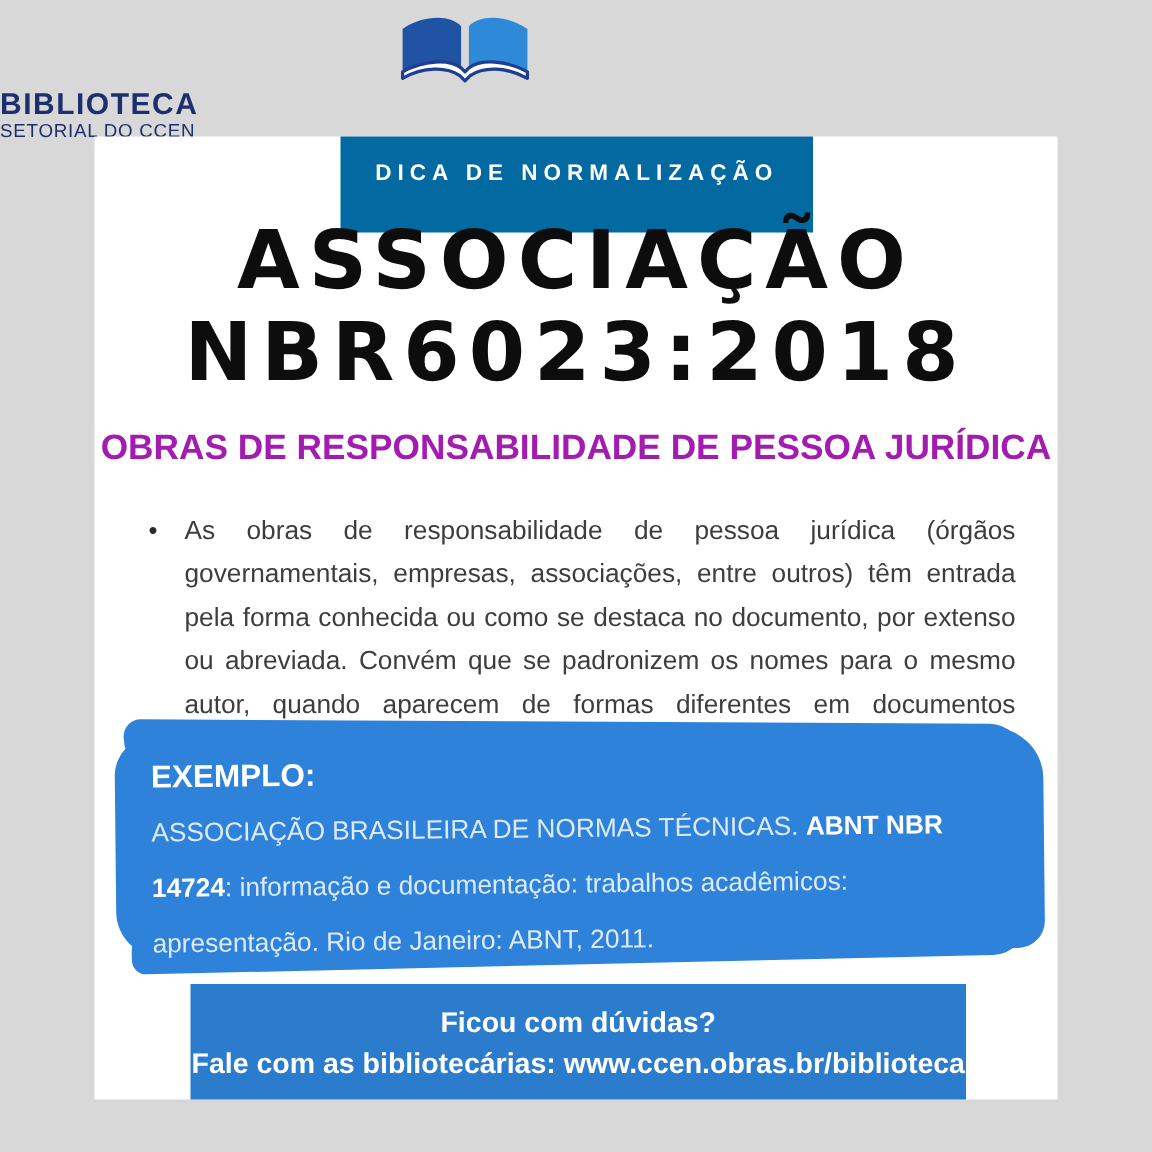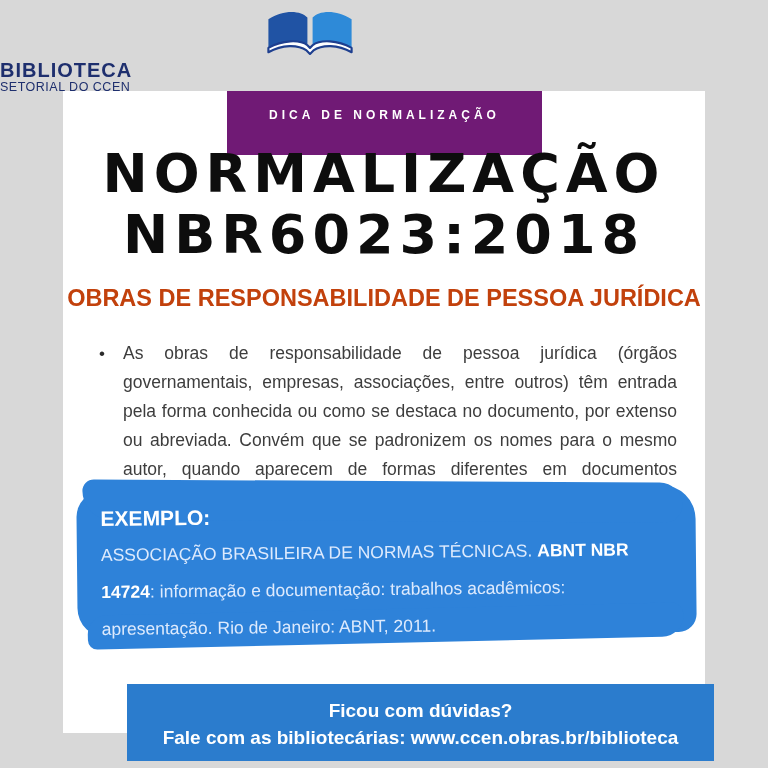--- a/index.html
+++ b/index.html
@@ -16,34 +16,34 @@
   }
   .logo-sub{
     font-weight:normal;font-size:12.5px;letter-spacing:.5px;color:#1e2f6e;line-height:15px;
   }
   
   .card{
     position:absolute;left:63px;top:91px;width:642px;height:642px;background:#ffffff;
   }
   
   .banner{
-    position:absolute;left:164px;top:0;width:315px;height:64px;background:#701a75;
-    color:#ffffff;font-weight:bold;font-size:12px;letter-spacing:4px;
+    position:absolute;left:164px;top:0;width:315px;height:64px;background:#0369a1;
+    color:#ffffff;font-weight:bold;font-size:15px;letter-spacing:4px;
     text-align:center;line-height:49px;
   }
   
   .title{
     position:absolute;left:0;top:52px;width:642px;text-align:center;
     font-family:"DejaVu Sans",sans-serif;font-weight:bold;color:#0d0d0d;
   }
   .title .t-line{font-size:54px;line-height:61px;letter-spacing:6px;white-space:nowrap;}
   
   .subtitle{
     position:absolute;left:0;top:194px;width:642px;text-align:center;
-    font-weight:bold;font-size:23.5px;letter-spacing:0;color:#c2410c;
+    font-weight:bold;font-size:23.5px;letter-spacing:0;color:#a21caf;
   }
   
   .paragraph{
     position:absolute;left:36px;top:248px;width:578px;display:flex;
     color:#3d3d3d;font-size:17.5px;line-height:29px;
   }
   .bullet{width:24px;flex:none;font-size:17px;line-height:29px;color:#2b2b2b;}
   .paragraph .p-text{flex:1;text-align:justify;}
   
   .example{
@@ -58,22 +58,22 @@
   .example::after{
     content:"";position:absolute;left:10px;bottom:-8px;width:596px;height:34px;
     background:#2e82d9;border-radius:40px 26px 46px 20px;transform:rotate(-0.7deg);
   }
   .example-inner{position:relative;z-index:2;padding:13px 26px 0 24px;}
   .example-heading{color:#ffffff;font-weight:bold;font-size:21px;line-height:30px;}
   .citation{color:#ddeafd;font-size:17.5px;line-height:37px;margin-top:3px;}
   .citation b{color:#ffffff;font-weight:bold;}
   
   .contact{
-    position:absolute;left:64px;top:565px;width:587px;height:77px;background:#2b7ccd;
-    color:#ffffff;text-align:center;font-weight:bold;margin-top:28px;
+    position:absolute;left:64px;top:565px;width:517px;height:77px;background:#2b7ccd;
+    color:#ffffff;text-align:center;font-weight:bold;
   }
   .contact .c1{font-size:19px;line-height:26px;margin-top:14px;}
   .contact .c2{font-size:19px;line-height:28px;}
 </style>
 </head>
 <body>
 
 <div class="stage">
 
   <div class="logo">
@@ -86,21 +86,21 @@
     </span>
     <div class="logo-name">BIBLIOTECA</div>
     <div class="logo-sub">SETORIAL DO CCEN</div>
   </div>
 
   <div class="card">
 
     <div class="banner">DICA DE NORMALIZAÇÃO</div>
 
     <div class="title">
-      <div class="t-line">NORMALIZAÇÃO</div>
+      <div class="t-line">ASSOCIAÇÃO</div>
       <div class="t-line">NBR6023:2018</div>
     </div>
 
     <div class="subtitle">OBRAS DE RESPONSABILIDADE DE PESSOA JURÍDICA</div>
 
     <div class="paragraph">
       <span class="bullet">•</span>
       <span class="p-text">As obras de responsabilidade de pessoa jurídica (órgãos governamentais, empresas, associações, entre outros) têm entrada pela forma conhecida ou como se destaca no documento, por extenso ou abreviada. Convém que se padronizem os nomes para o mesmo autor, quando aparecem de formas diferentes em documentos distintos.</span>
     </div>
 

